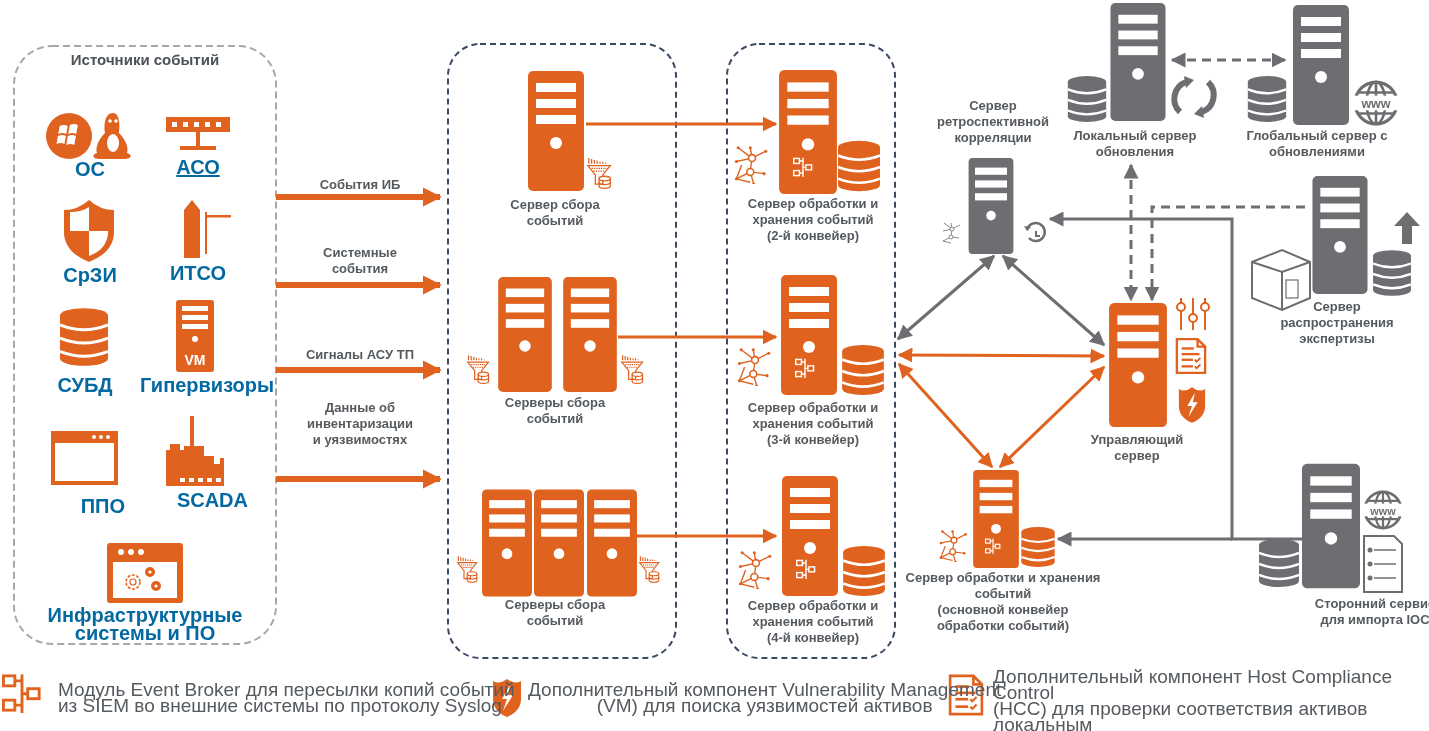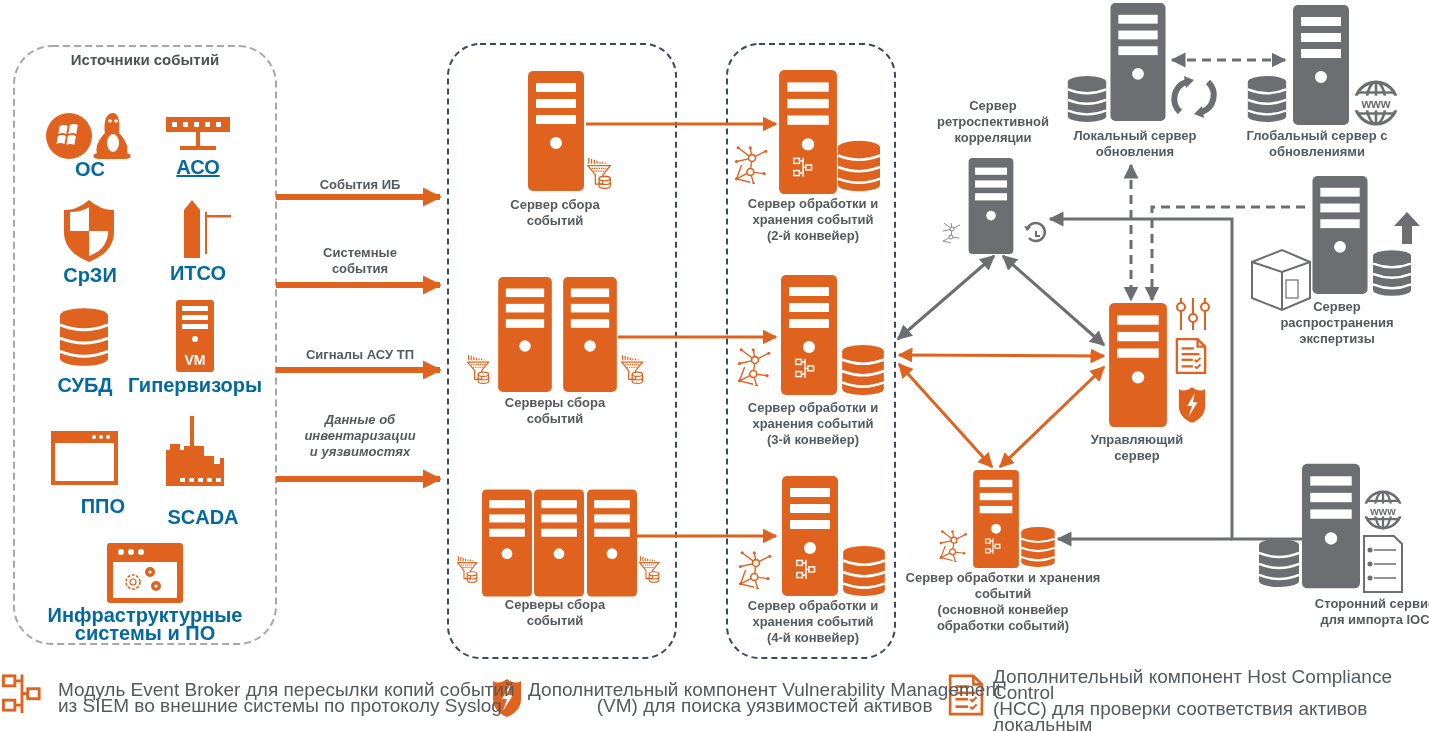--- a/index.html
+++ b/index.html
@@ -398,31 +398,31 @@
   <use href="#hccDoc" x="948" y="671" width="36" height="48"></use>
 </svg>
 
 <div class="lbl lbl-title" style="left:40px; top:52px; width:210px;">Источники событий</div>
 
 <div class="lbl lbl-src" style="left:50px; top:160px; width:80px;">ОС</div>
 <div class="lbl lbl-src" style="left:158px; top:158px; width:80px;text-decoration:underline;">АСО</div>
 <div class="lbl lbl-src" style="left:50px; top:266px; width:80px;">СрЗИ</div>
 <div class="lbl lbl-src" style="left:158px; top:264px; width:80px;">ИТСО</div>
 <div class="lbl lbl-src" style="left:40px; top:376px; width:90px;">СУБД</div>
-<div class="lbl lbl-src" style="left:128px; top:376px; width:120px;text-align:center;">Гипервизоры</div>
+<div class="lbl lbl-src" style="left:140px; top:376px; width:120px;text-align:center;">Гипервизоры</div>
 <div class="lbl lbl-src" style="left:45px; top:497px; width:80px;text-align:right;">ППО</div>
-<div class="lbl lbl-src" style="left:158px; top:508px; width:90px;">SCADA</div>
+<div class="lbl lbl-src" style="left:158px; top:491px; width:90px;text-align:right;">SCADA</div>
 <div class="lbl lbl-src" style="left:40px; top:606px; width:210px;">Инфраструктурные
 системы и ПО</div>
 
 <div class="lbl" style="left:285px; top:177px; width:150px;">События ИБ</div>
 <div class="lbl" style="left:285px; top:245px; width:150px;">Системные
 события</div>
 <div class="lbl" style="left:285px; top:347px; width:150px;">Сигналы АСУ ТП</div>
-<div class="lbl" style="left:285px; top:412px; width:150px;font-style:italic;">Данные об
+<div class="lbl" style="left:285px; top:400px; width:150px;">Данные об
 инвентаризации
 и уязвимостях</div>
 
 <div class="lbl" style="left:480px; top:197px; width:150px;">Сервер сбора
 событий</div>
 <div class="lbl" style="left:480px; top:395px; width:150px;">Серверы сбора
 событий</div>
 <div class="lbl" style="left:480px; top:597px; width:150px;">Серверы сбора
 событий</div>
 

